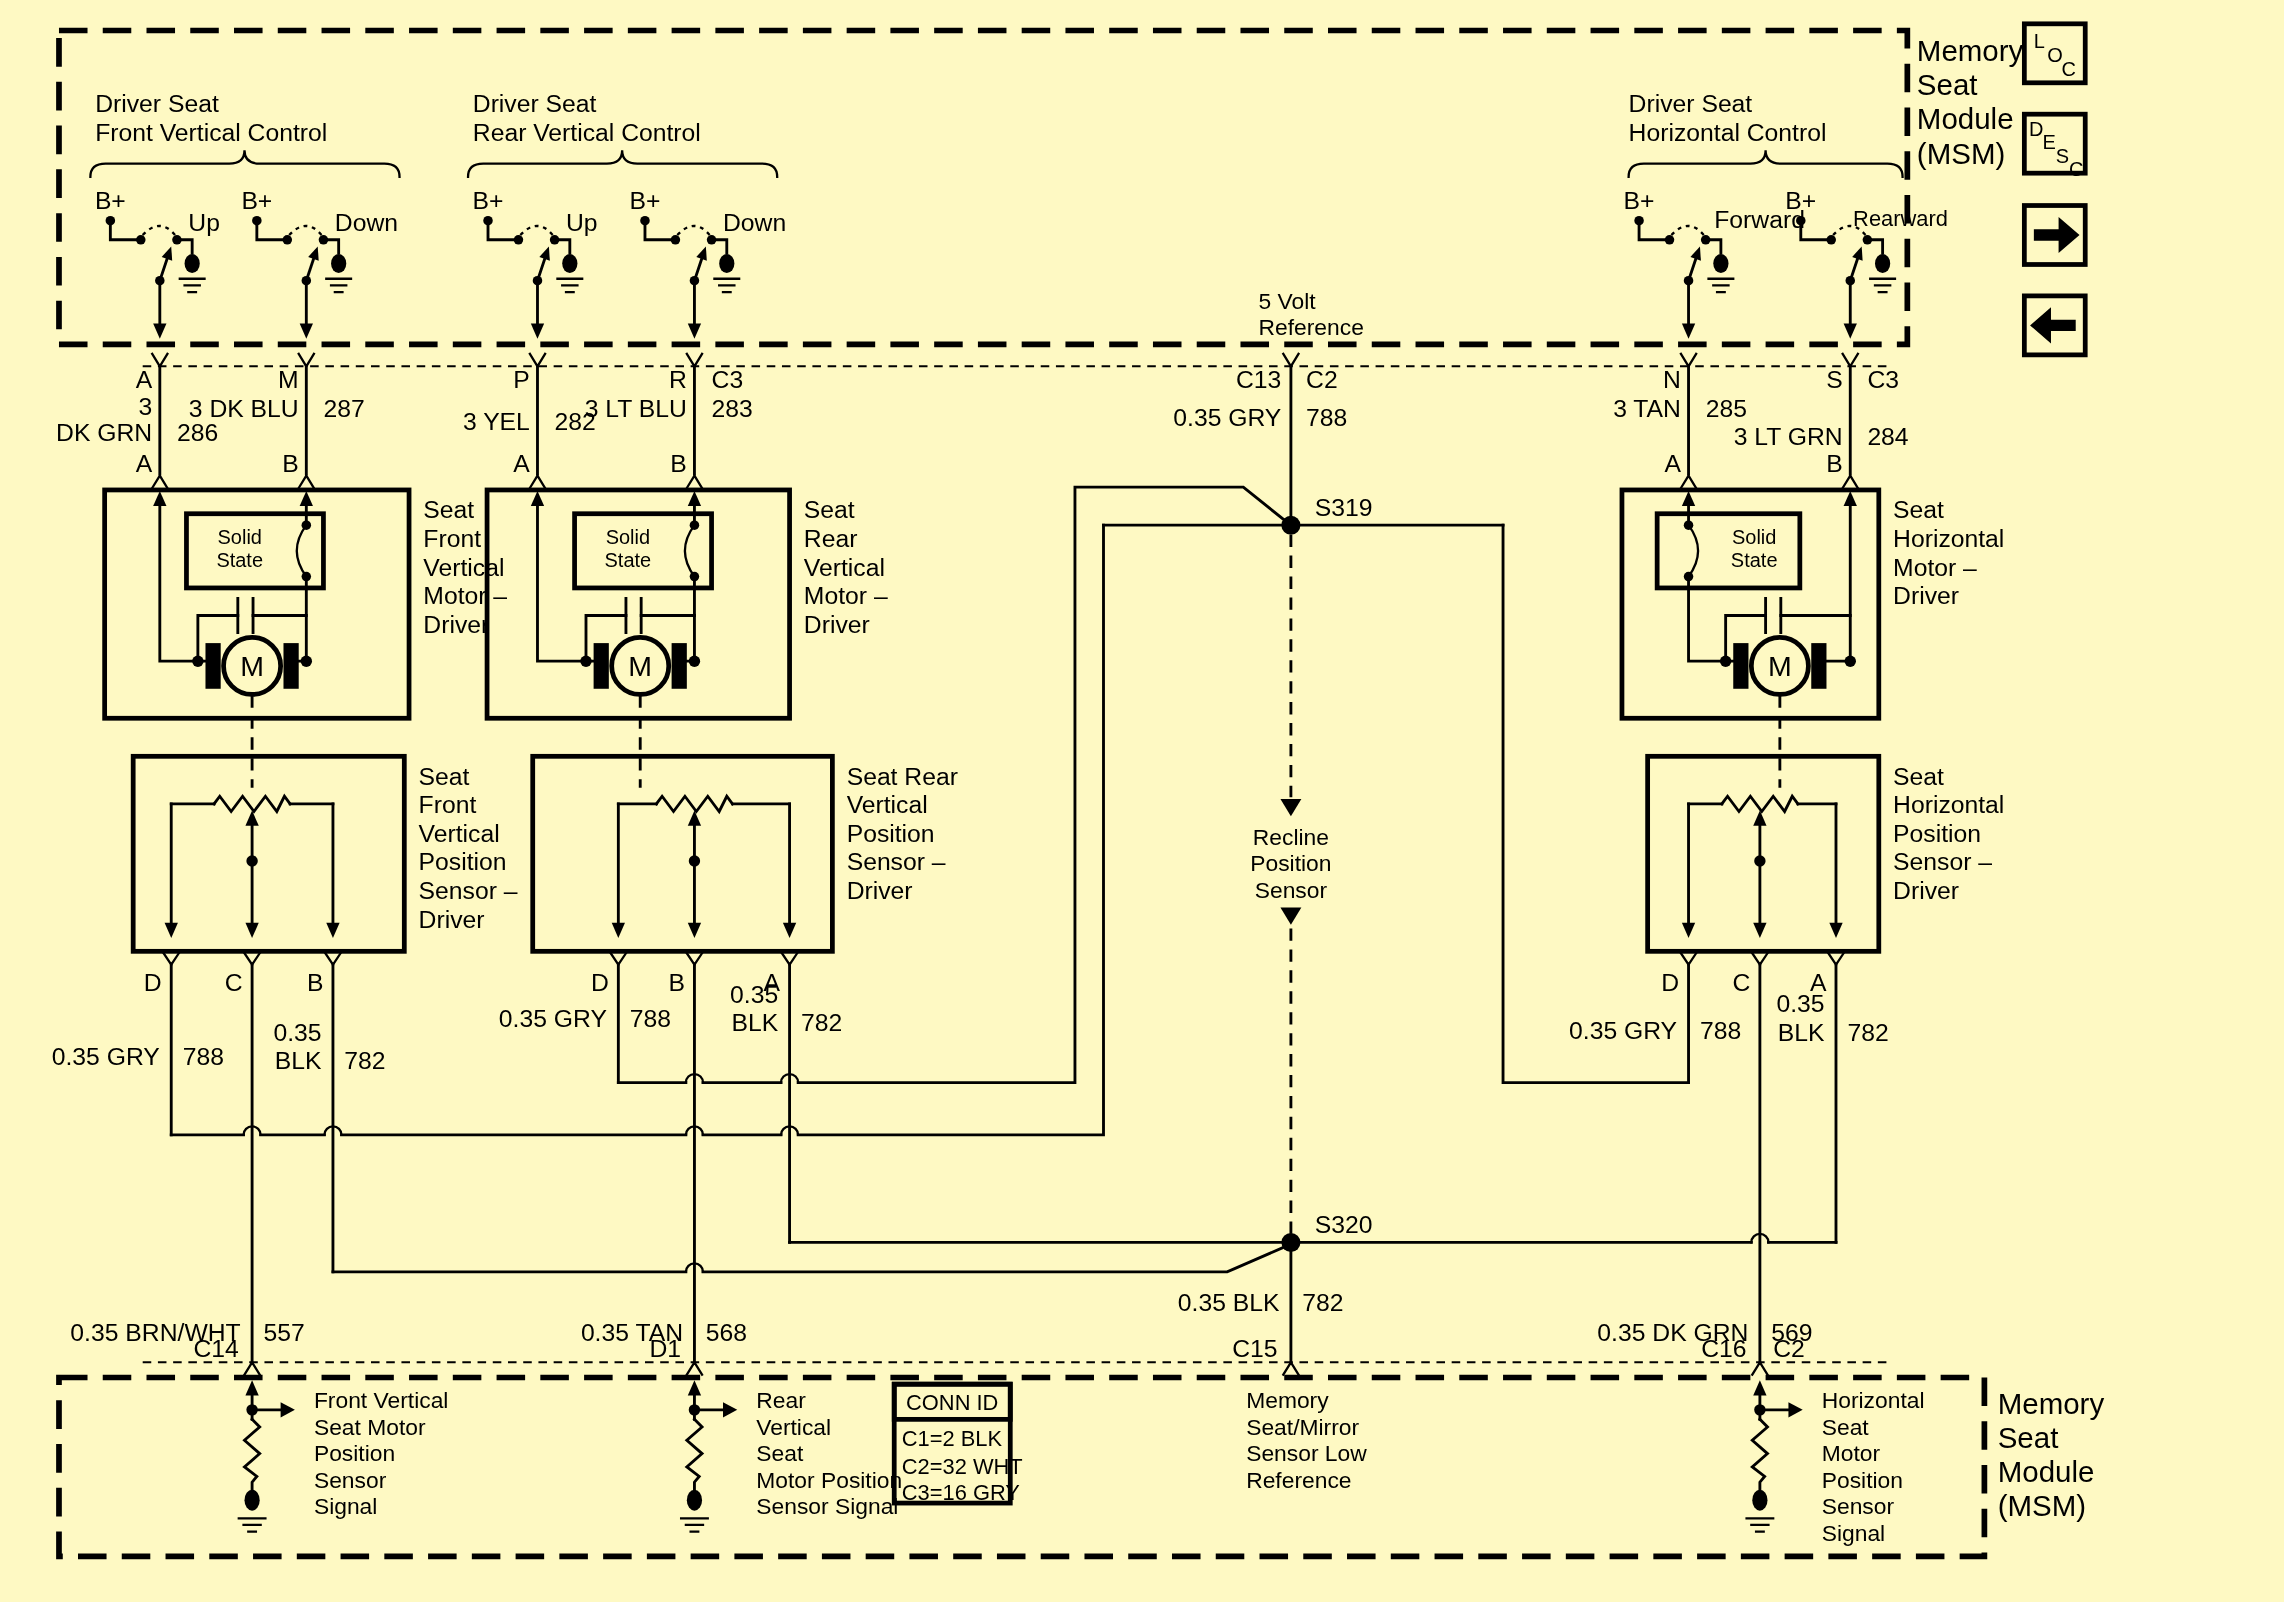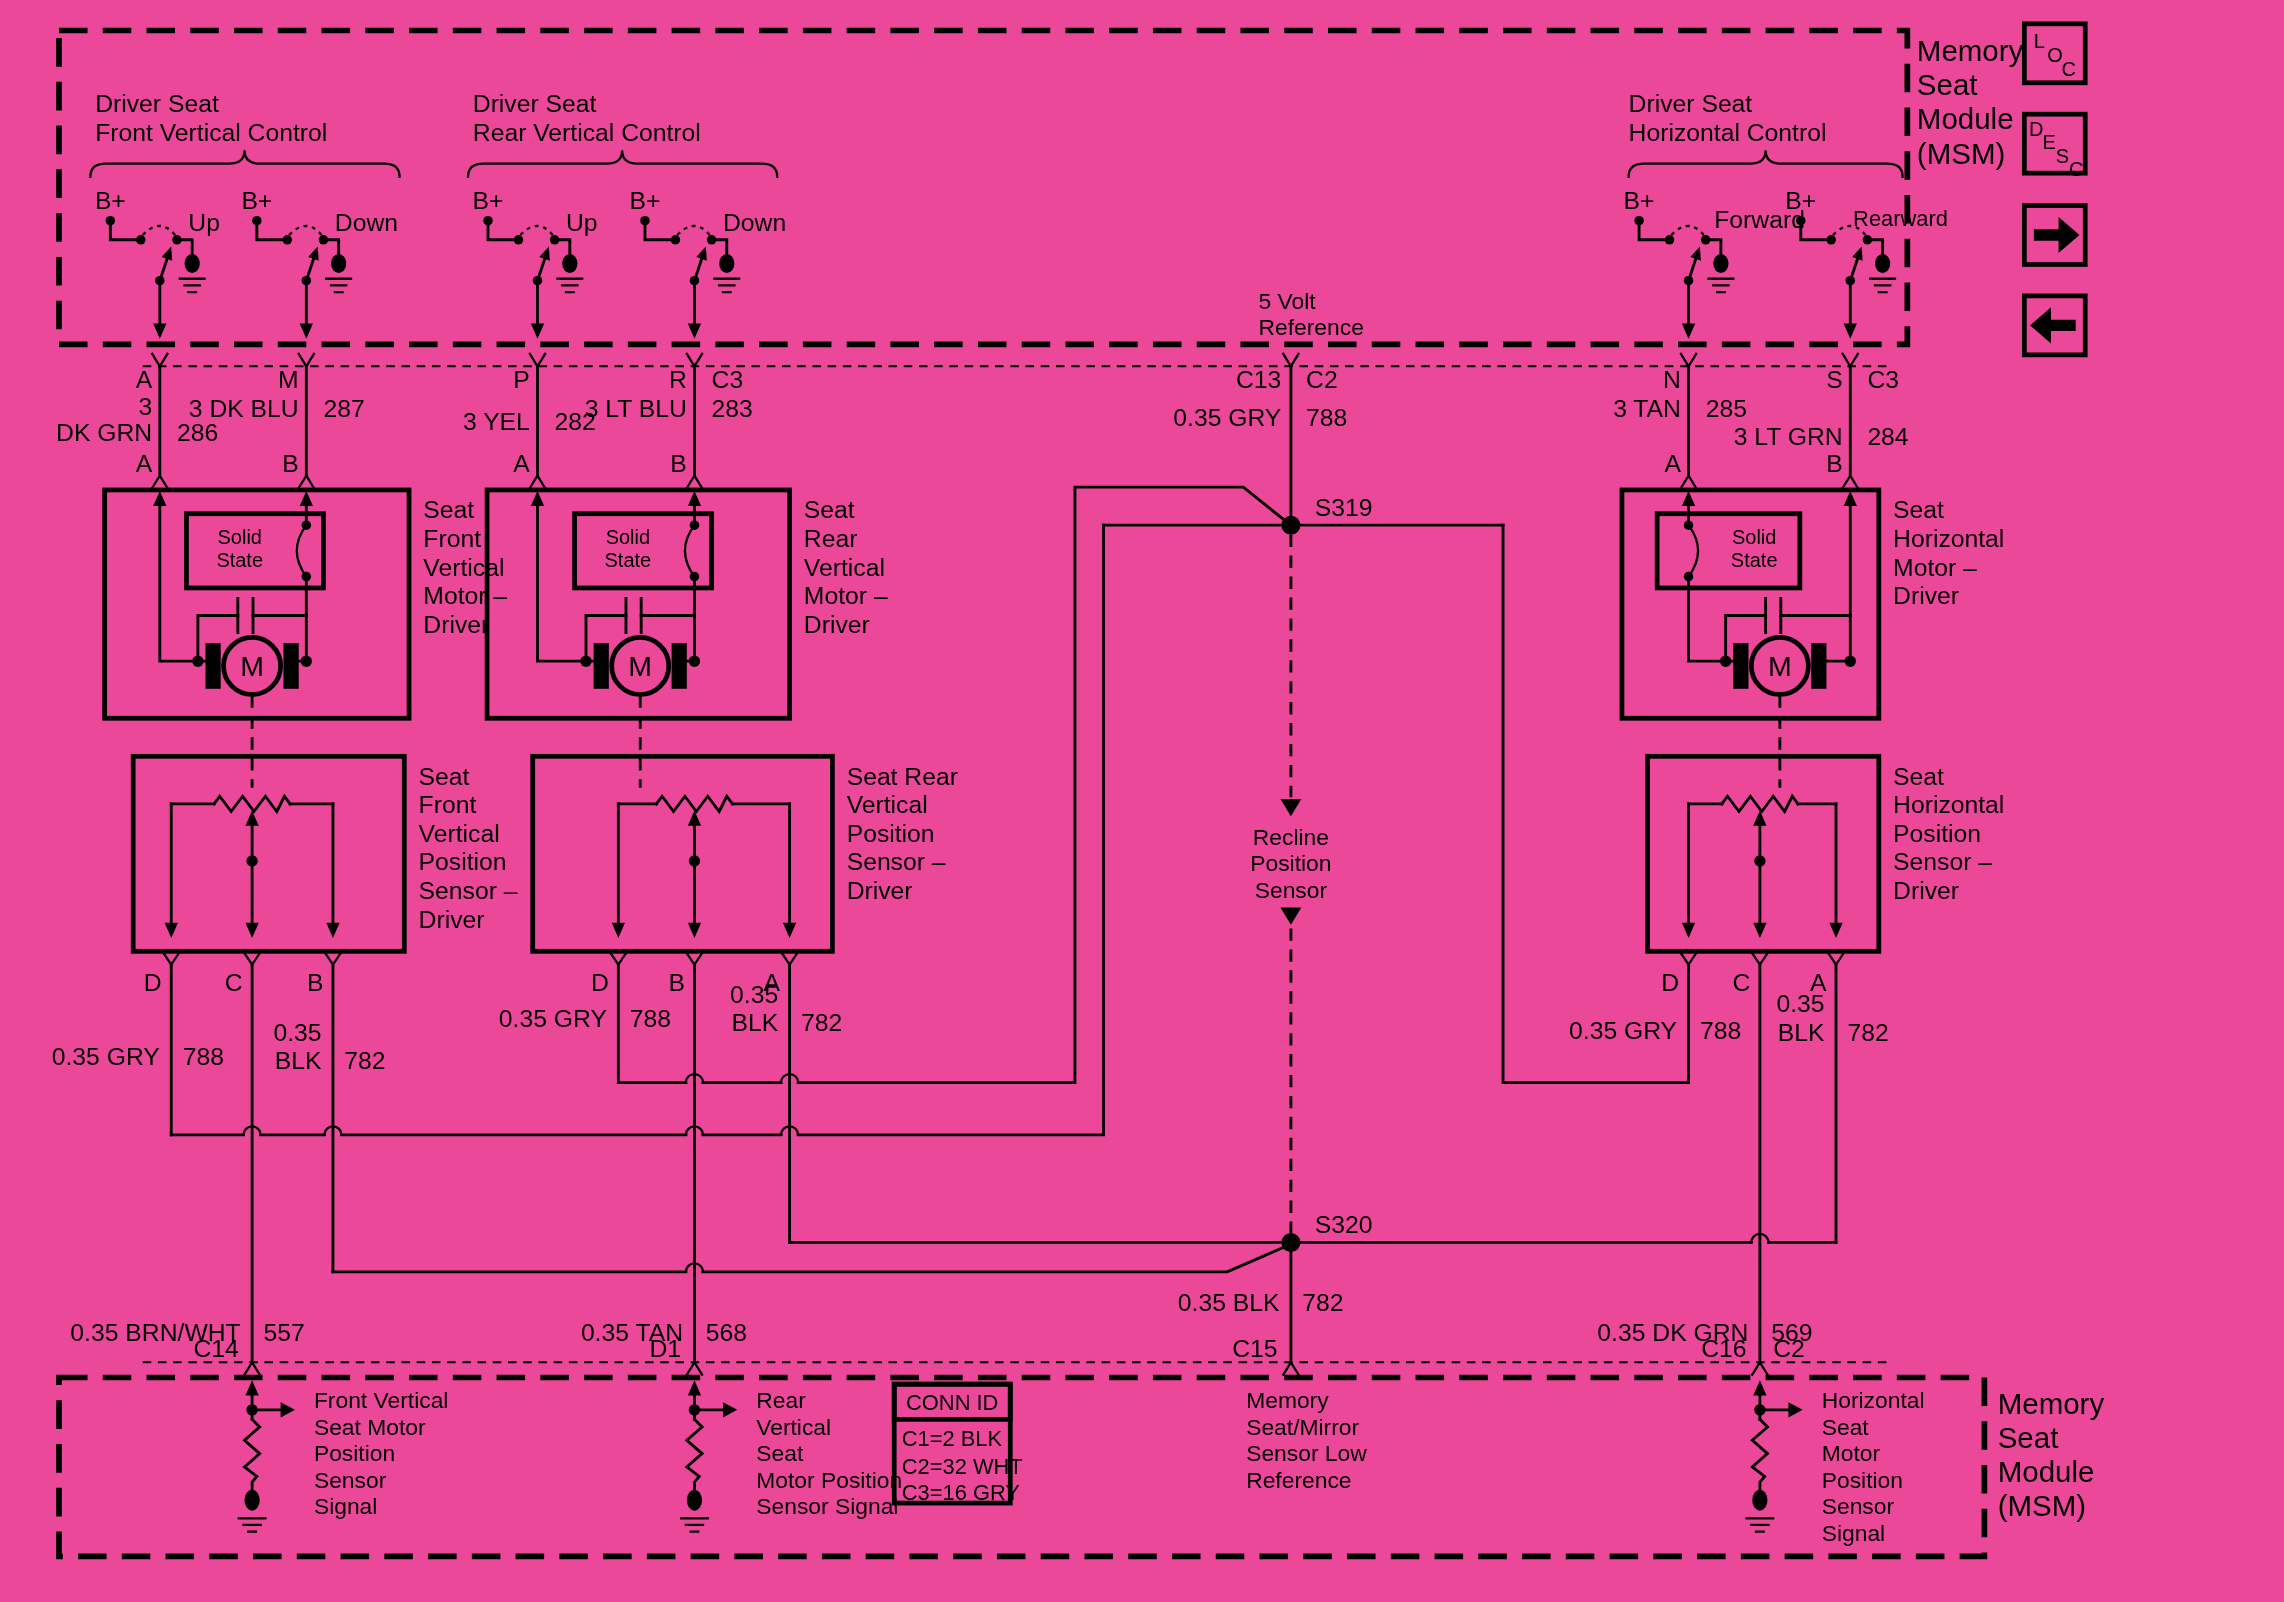--- a/index.html
+++ b/index.html
@@ -1,16 +1,16 @@
 <!DOCTYPE html>
 <html style="font-size:15px"><head>
 <meta charset="utf-8">
 <style>
   html,body{margin:0;padding:0;background:#ffffff;}
-  .page{width:2285px;height:1603px;position:relative;background:#ec4899;}
+  .page{width:2285px;height:1603px;position:relative;background:#fef9c3;}
   svg{display:block;}
   text{font-family:"Liberation Sans","DejaVu Sans",sans-serif;fill:#000;}
   .t  {font-size:26px;}
   .tt {font-size:31px;}
   .tb {font-size:24px;}
   .tc {font-size:23px;}
   .ts {font-size:21px;}
   .tm {font-size:30px;}
   .mid{text-anchor:middle;}
   .end{text-anchor:end;}

